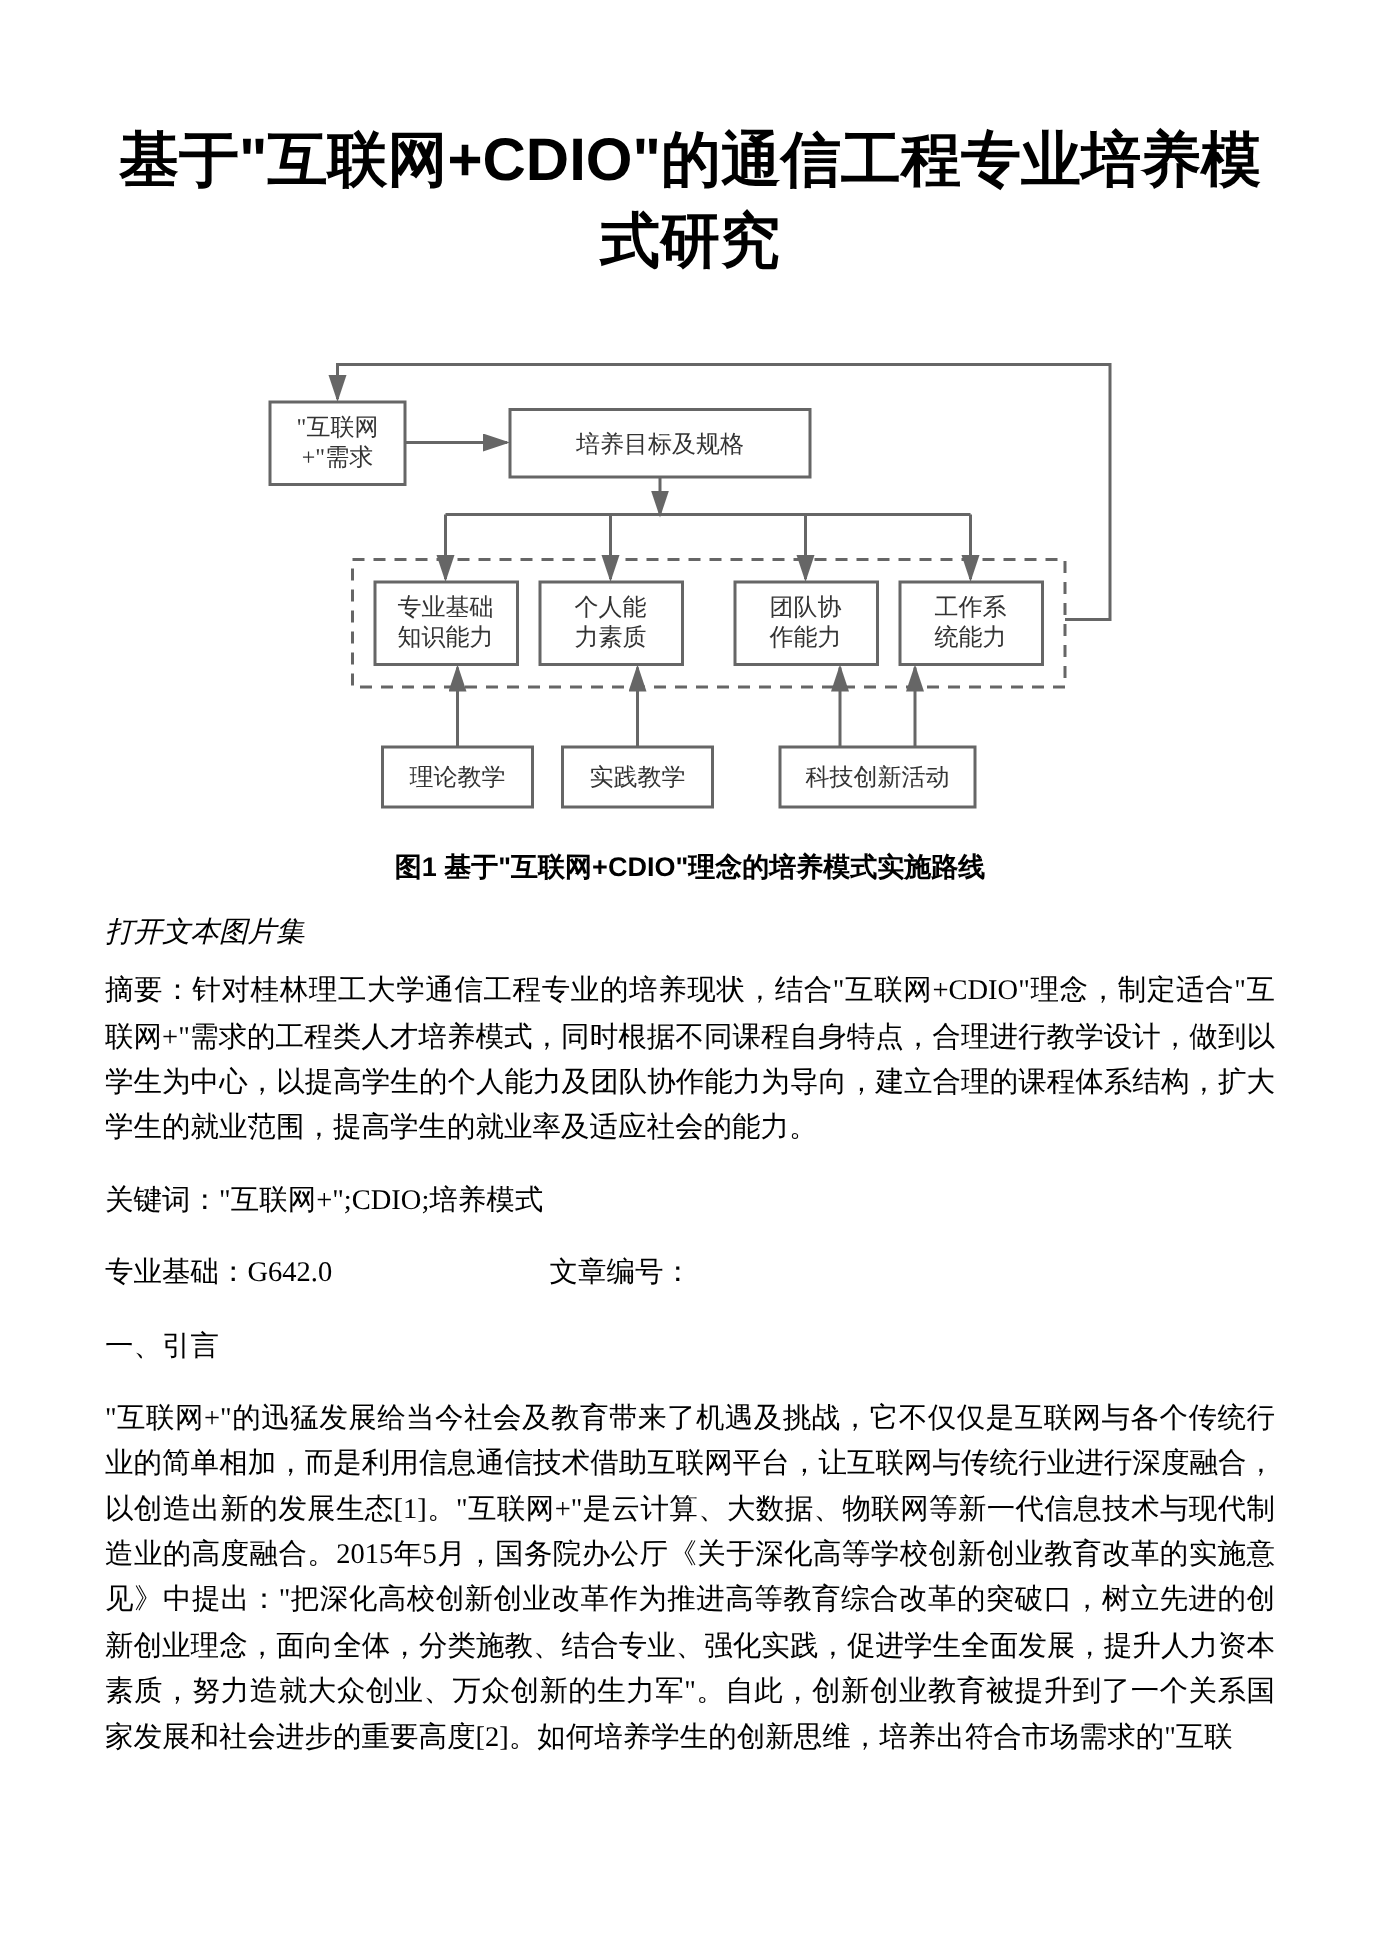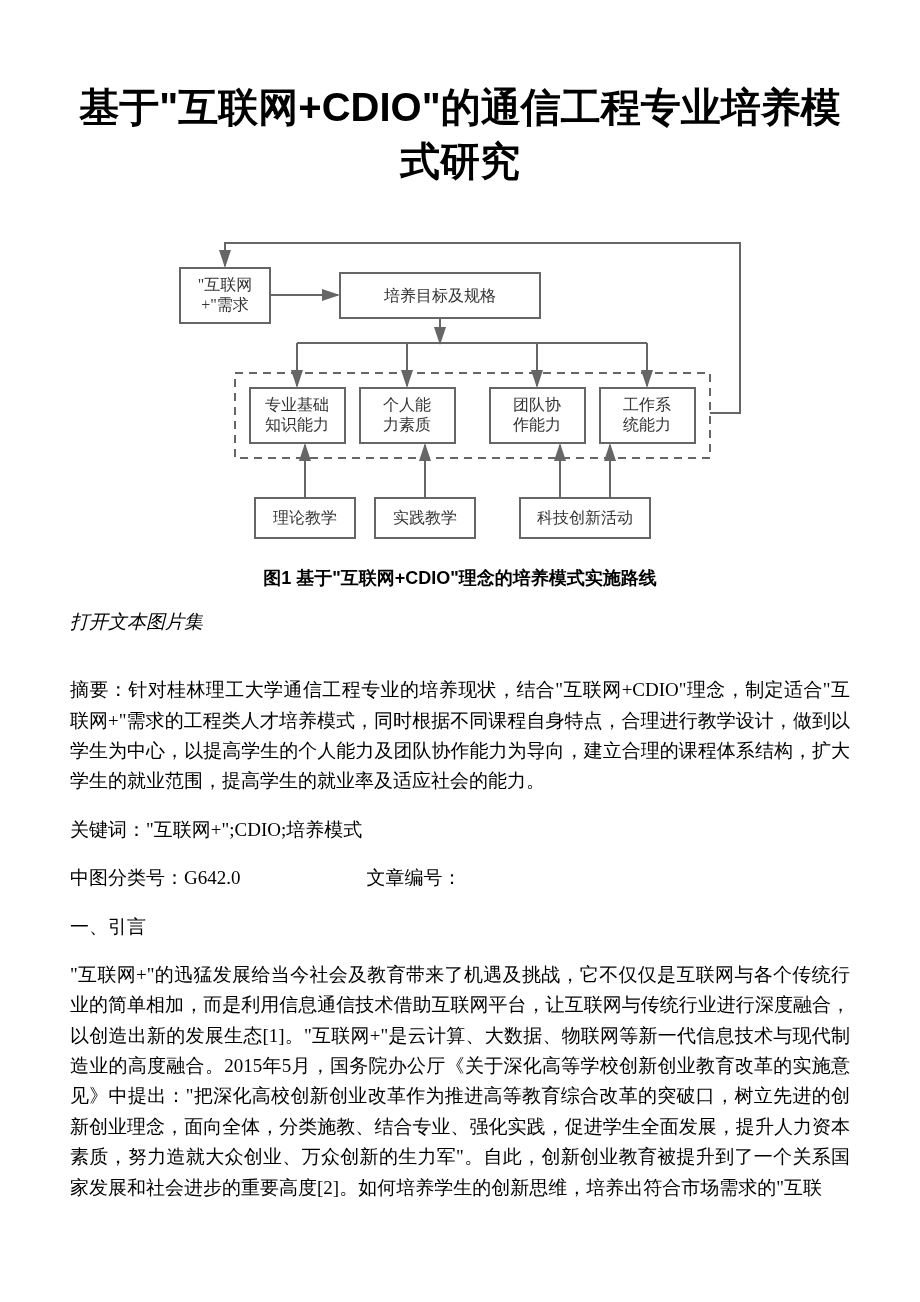--- a/index.html
+++ b/index.html
@@ -30,21 +30,21 @@
   }
   .fig-caption {
     text-align: center;
     font-family: "SimHei", "黑体", sans-serif;
     font-size: 18px;
     font-weight: bold;
     margin: 6px 0 14px 0;
   }
   .italic-note {
     font-style: italic;
-    margin: 6px 0 38px 0;
+    margin: 6px 0 9px 0;
   }
   p.para {
     margin: 0 0 18px 0;
     text-align: justify;
   }
   .kw, .meta-line, .sec-heading {
     margin: 0 0 18px 0;
   }
   .meta-line {
     display: flex;
@@ -132,19 +132,19 @@
 
 <p class="para">
   <span>摘要：</span><span>针对桂林理工大学通信工程专业的培养现状，结合"互联网+CDIO"理念，制定适合"互联网+"需求的工程类人才培养模式，同时根据不同课程自身特点，合理进行教学设计，做到以学生为中心，以提高学生的个人能力及团队协作能力为导向，建立合理的课程体系结构，扩大学生的就业范围，提高学生的就业率及适应社会的能力。</span>
 </p>
 
 <p class="kw">
   <span>关键词：</span><span>"互联网+";CDIO;培养模式</span>
 </p>
 
 <div class="meta-line">
-  <span class="m1"><span>中图分类号：</span><span>G642.0</span></span>
+  <span class="m1"><span>专业基础：</span><span>G642.0</span></span>
   <span class="m3"><span>文章编号：</span></span>
 </div>
 
 <p class="sec-heading">一、引言</p>
 
 <p class="para">"互联网+"的迅猛发展给当今社会及教育带来了机遇及挑战，它不仅仅是互联网与各个传统行业的简单相加，而是利用信息通信技术借助互联网平台，让互联网与传统行业进行深度融合，以创造出新的发展生态[1]。"互联网+"是云计算、大数据、物联网等新一代信息技术与现代制造业的高度融合。2015年5月，国务院办公厅《关于深化高等学校创新创业教育改革的实施意见》中提出："把深化高校创新创业改革作为推进高等教育综合改革的突破口，树立先进的创新创业理念，面向全体，分类施教、结合专业、强化实践，促进学生全面发展，提升人力资本素质，努力造就大众创业、万众创新的生力军"。自此，创新创业教育被提升到了一个关系国家发展和社会进步的重要高度[2]。如何培养学生的创新思维，培养出符合市场需求的"互联</p>
 
 </body></html>

